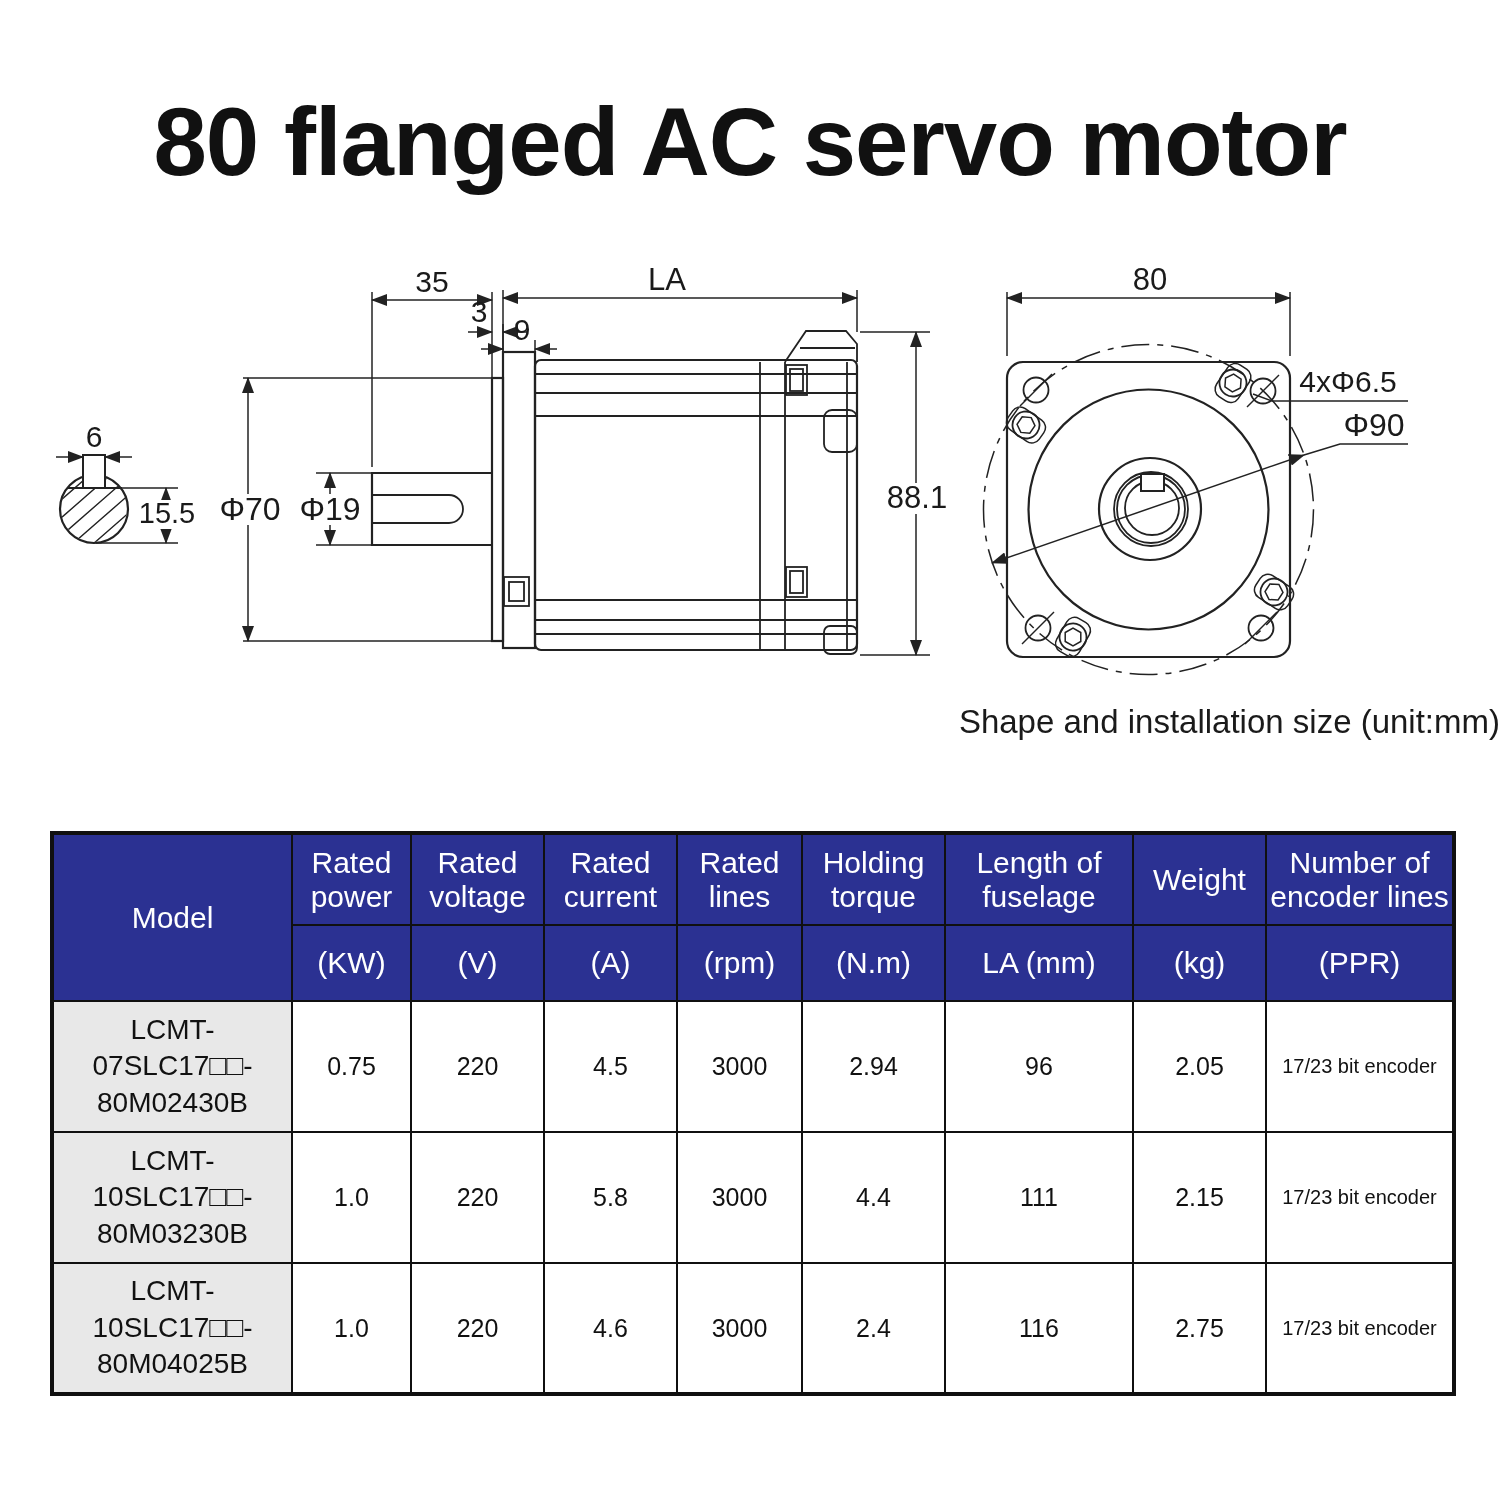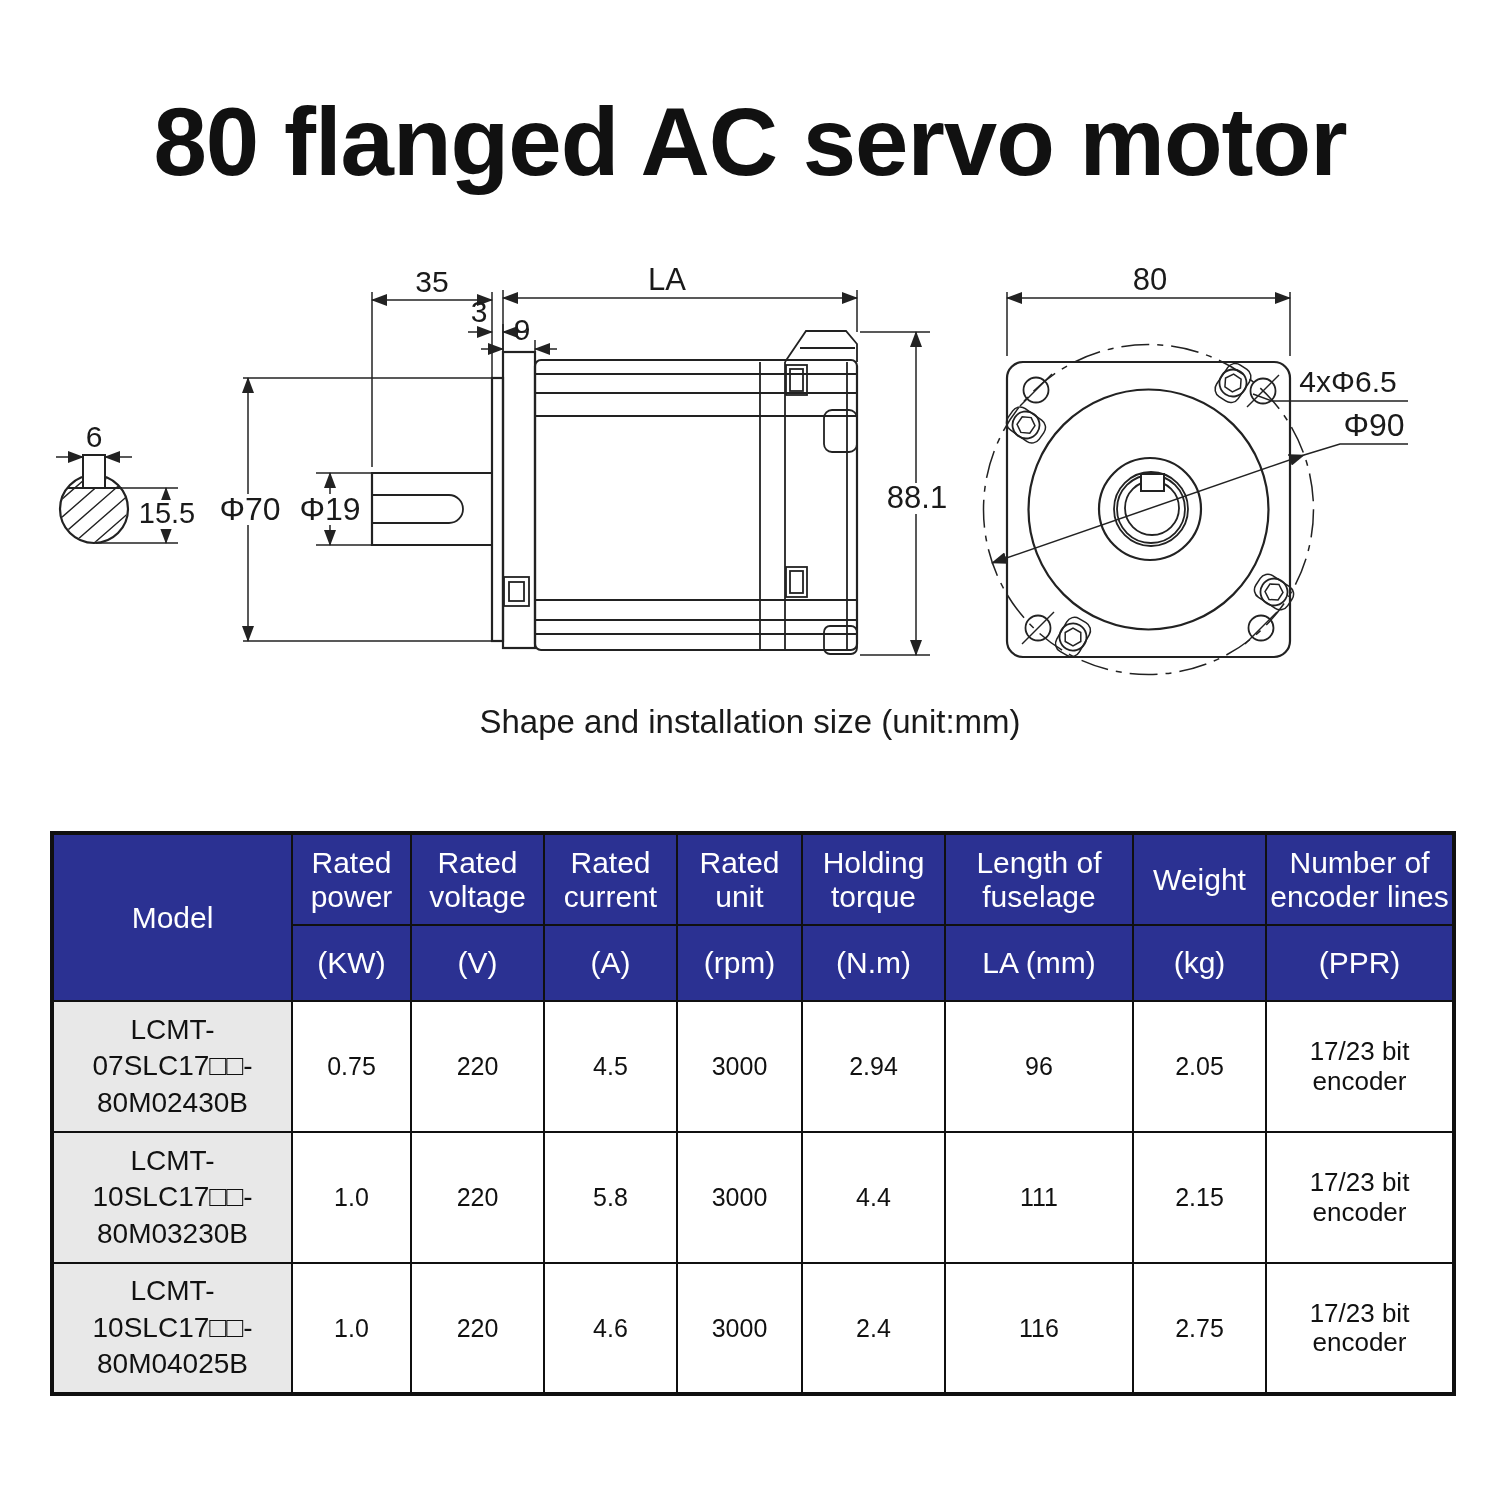--- a/index.html
+++ b/index.html
@@ -8,41 +8,41 @@
     font-family:"Liberation Sans", sans-serif;overflow:hidden;color:#111;
   }
   .title{
     position:absolute;top:92px;left:0;width:100%;margin:0;
     text-align:center;font-size:96px;font-weight:bold;letter-spacing:-1px;
     color:#111;line-height:1.05;
   }
   .drawing-svg{position:absolute;left:0;top:0;width:1500px;height:700px;}
   .caption{
     position:absolute;top:703px;left:0;width:100%;
-    text-align:center;font-size:33px;color:#1a1a1a;
+    text-align:right;font-size:33px;color:#1a1a1a;
   }
   table.spec{
     position:absolute;left:50px;top:831px;width:1402px;
     border-collapse:collapse;table-layout:fixed;
     border:4px solid #101010;
   }
   table.spec th, table.spec td{
     border:2.5px solid #101010;text-align:center;vertical-align:middle;padding:0;
   }
   table.spec thead th{
     background:#2B3192;color:#ffffff;font-weight:normal;
     font-size:30px;line-height:1.13;
   }
   tr.r-names{height:92px;}
   tr.r-units{height:76px;}
   tbody tr{height:131px;}
   td.model{background:#E8E8E8;font-size:28px;line-height:1.3;color:#111;}
   td.model span{display:block;}
   td.val{background:#ffffff;font-size:25px;color:#111;}
-  td.enc{font-size:26px;line-height:1.12;}
+  td.enc{font-size:20px;line-height:1.12;}
   
   .ln{stroke:#222;stroke-width:2.2;fill:none;}
   .l2{stroke:#222;stroke-width:1.8;fill:none;}
   .dm{stroke:#222;stroke-width:1.5;fill:none;}
   .hx{stroke:#222;stroke-width:1.4;fill:none;}
   .wfill{fill:#ffffff;stroke:#222;stroke-width:2;}
   .dimtxt{font-family:"Liberation Sans",sans-serif;fill:#1a1a1a;}
 </style>
 </head>
 <body>
@@ -242,21 +242,21 @@
     <col style="width:188px">
       <col style="width:133px">
       <col style="width:188px">
   </colgroup>
   <thead>
     <tr class="r-names">
       <th rowspan="2">Model</th>
       <th>Rated power</th>
       <th>Rated voltage</th>
       <th>Rated current</th>
-      <th>Rated unit</th>
+      <th>Rated lines</th>
       <th>Holding torque</th>
       <th>Length of fuselage</th>
       <th>Weight</th>
       <th>Number of encoder lines</th>
     </tr>
     <tr class="r-units">
       <th>(KW)</th>
       <th>(V)</th>
       <th>(A)</th>
       <th>(rpm)</th>

